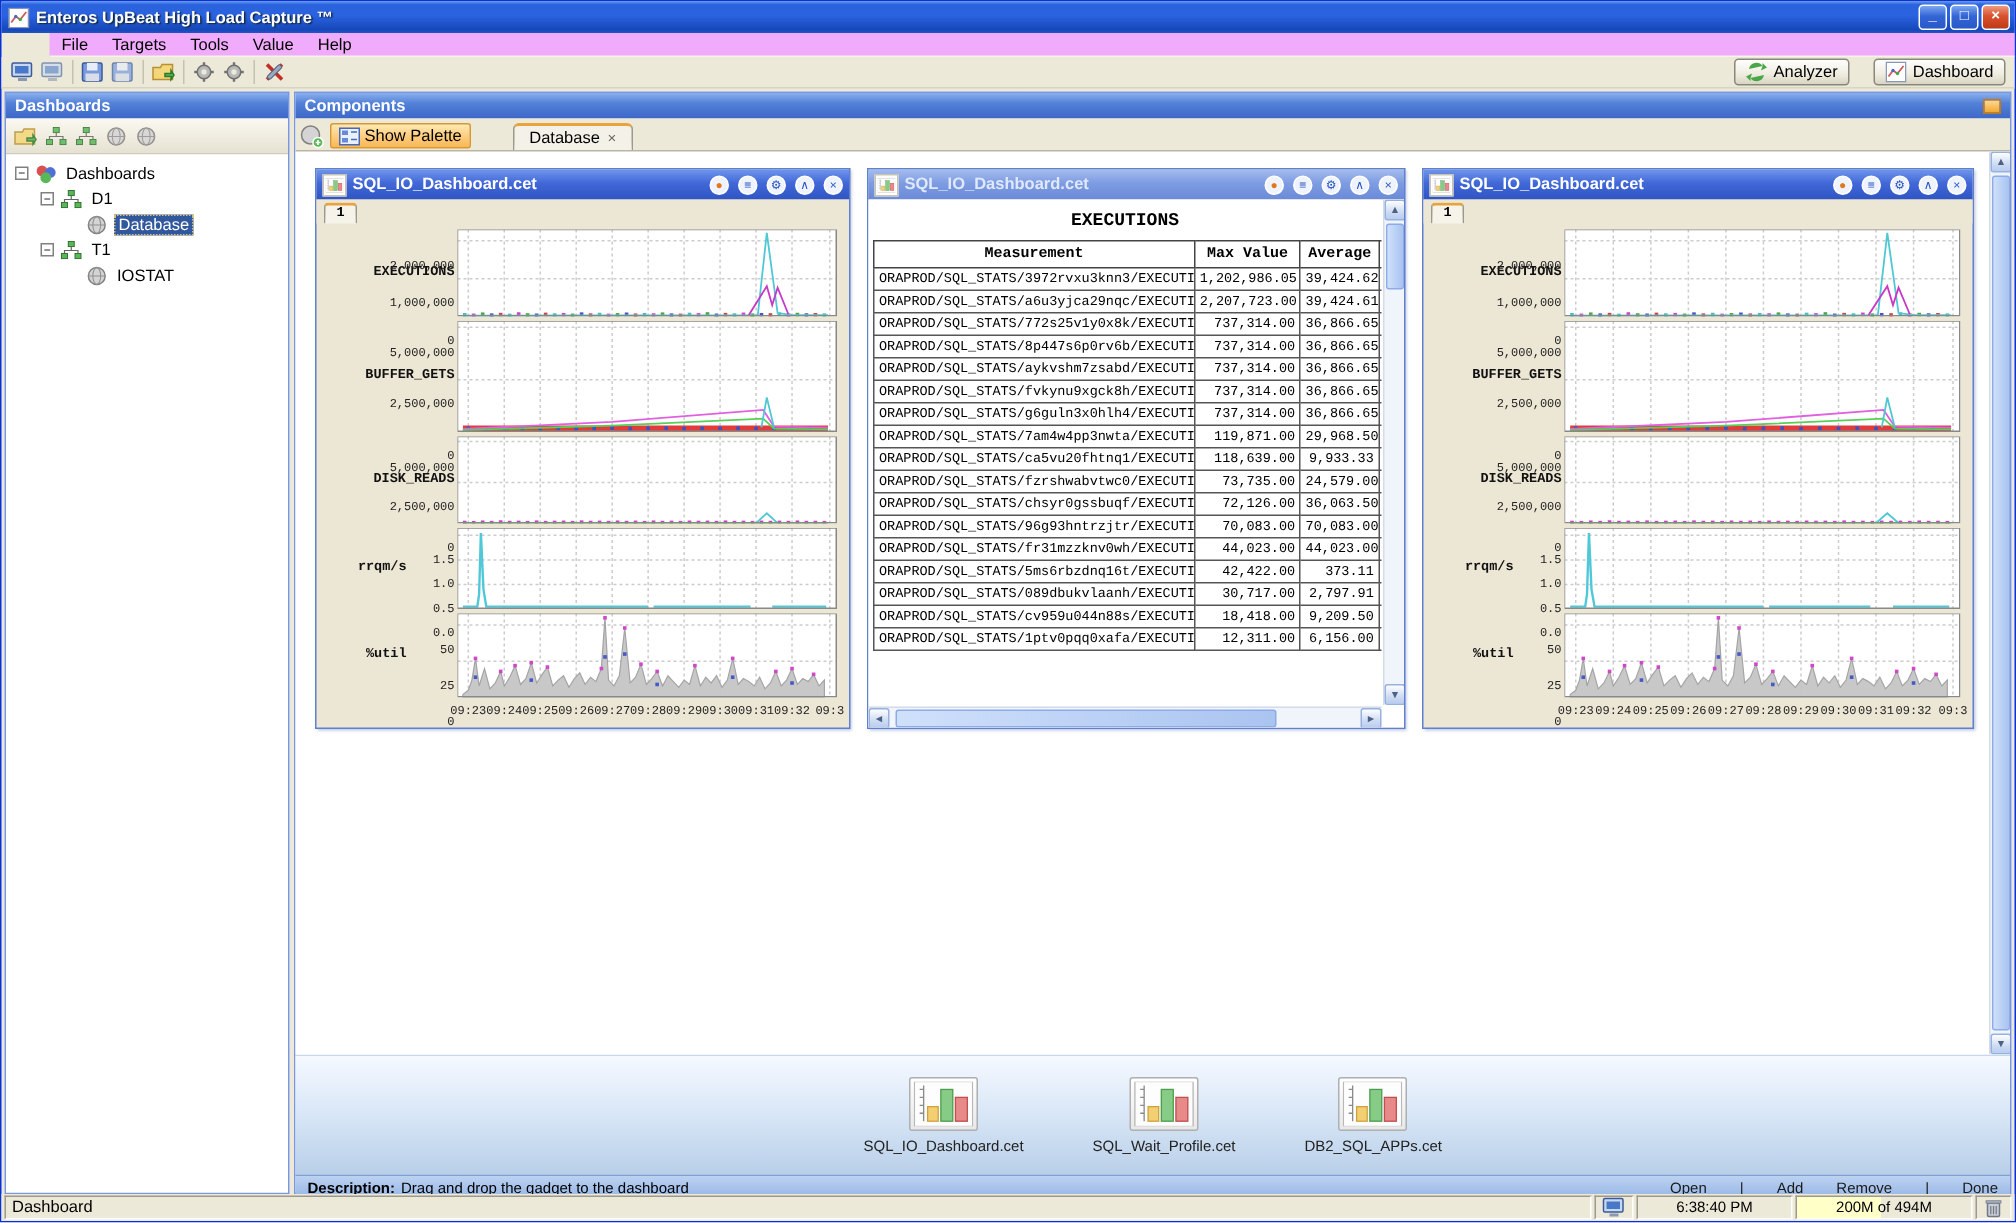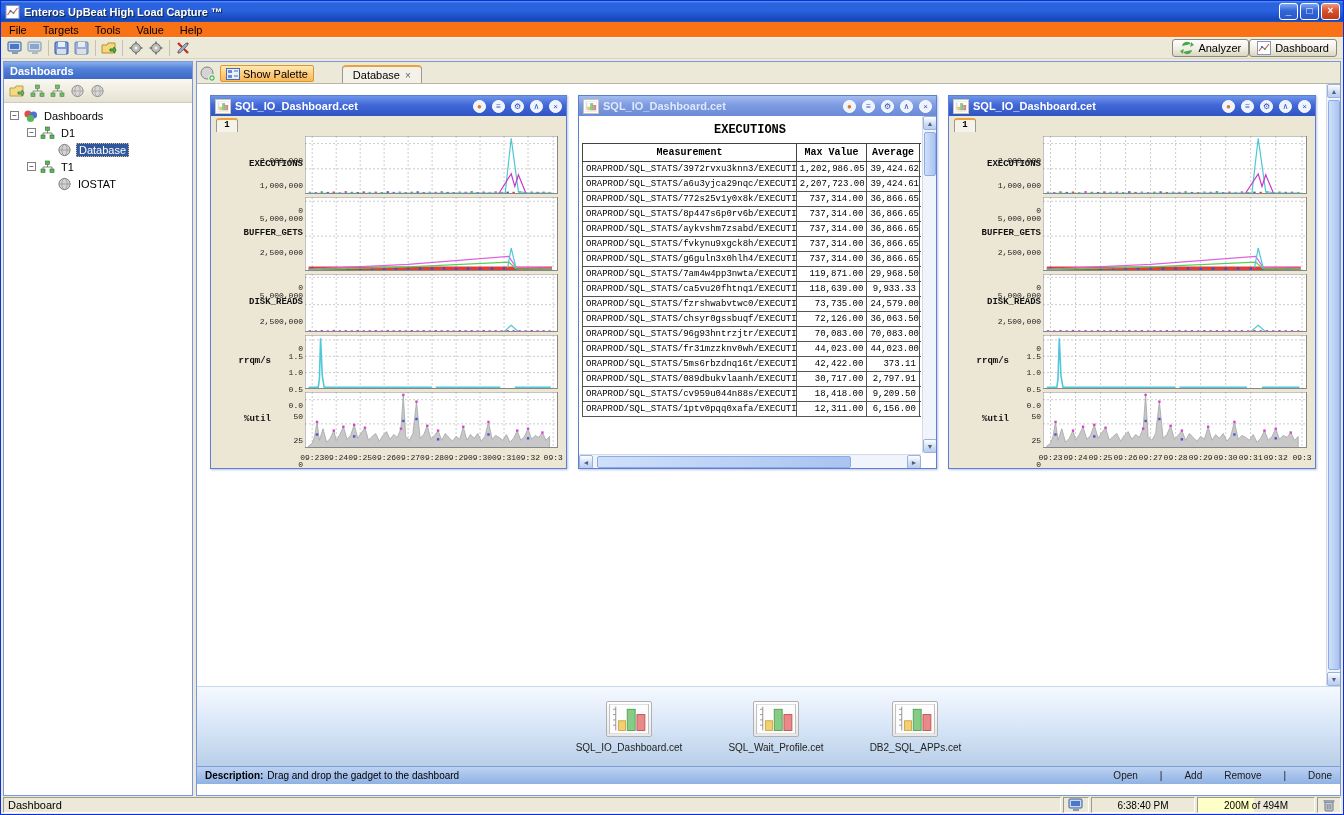--- a/index.html
+++ b/index.html
@@ -10,26 +10,26 @@
   .titlebar { height:21px; display:flex; align-items:center; padding:0 3px 0 4px;
     background:linear-gradient(180deg,#5a96f2 0%,#2b63dd 10%,#2a62e0 45%,#1547b8 90%,#1e56c8 100%); }
   .titlebar .app-icon { width:15px; height:14px; margin-right:4px; }
   .titlebar .title { color:#fff; font-weight:bold; font-size:11px; text-shadow:1px 1px 1px #123; flex:1; }
   .winbtn { width:19px; height:17px; margin-left:2px; border:1px solid #fff; border-radius:3px;
     color:#fff; font-size:10px; line-height:14px; text-align:center; font-weight:bold;
     background:linear-gradient(180deg,#7da7f0,#3365d6 45%,#2a58c8); }
   .winbtn.close { background:linear-gradient(180deg,#ee9a80,#d9502c 45%,#c03a18); }
 
   
-  .menubar { height:16px; background:#f97316; display:flex; align-items:center; font-size:11px; border-bottom:1px solid #f5f3ea; }
+  .menubar { height:16px; background:#f0abfc; display:flex; align-items:center; font-size:11px; border-bottom:1px solid #f5f3ea;margin-left:32px; }
   .menu-item { padding:1px 8px; cursor:default; }
   .toolbar { height:21px; background:#ece9d8; display:flex; align-items:center; padding:0 4px; border-bottom:1px solid #d8d4c0; }
   .tb-sep { width:1px; height:16px; background:#c6c2b0; margin:0 3px; }
   .tb-ico { width:18px; height:16px; margin:0 1px; display:inline-flex; align-items:center; justify-content:center; }
-  .tb-right { margin-left:auto; display:flex; gap:0; padding-right:2px; }
+  .tb-right { margin-left:auto; display:flex; gap:16px; padding-right:2px; }
   .xp-btn { height:18px; display:inline-flex; align-items:center; gap:4px; padding:0 7px; font-size:11px;
     border:1px solid #8a887a; border-radius:3px; background:linear-gradient(#fefefe,#efecdf 60%,#d9d5c2); }
 
   
   .main { flex:1; display:flex; padding:2px 2px 0 2px; gap:3px; min-height:0; }
 
   
   .panel { border:1px solid #7a96df; background:#fff; display:flex; flex-direction:column; min-height:0; }
   .panel-hdr { height:17px; flex:0 0 17px; display:flex; align-items:center; padding:0 6px; color:#fff; font-size:11px; font-weight:bold;
     background:linear-gradient(180deg,#8ab0ec 0%,#5381d8 40%,#3c67c8 100%); }
@@ -371,20 +371,24 @@
               <svg width="15" height="14">
                 <use href="#sym-leaf"></use>
               </svg>
             </span>
             <span class="tree-lbl" data-interactable="false">IOSTAT</span>
           </div>
         </div>
     </div>
 
     <div class="panel comp-panel" data-interactable="false">
+      <div class="panel-hdr" data-interactable="false">
+        <span data-interactable="false">Components</span>
+        <span class="hdr-min" data-interactable="true"></span>
+      </div>
       <div class="tabstrip" data-interactable="false">
         <svg class="palette-ico" data-interactable="true" viewBox="0 0 17 17">
           <circle cx="8" cy="8" r="6" fill="#d4d4d4" stroke="#808080"></circle>
           <circle cx="13" cy="13" r="3.4" fill="#58b858" stroke="#fff"></circle>
           <path d="M13 11.4 V14.6 M11.4 13 H14.6" stroke="#fff" stroke-width="1.1"></path>
         </svg>
         <div class="show-palette" data-interactable="true">
           <svg width="14" height="14" data-interactable="false">
               <use href="#sym-palette"></use>
             </svg>

